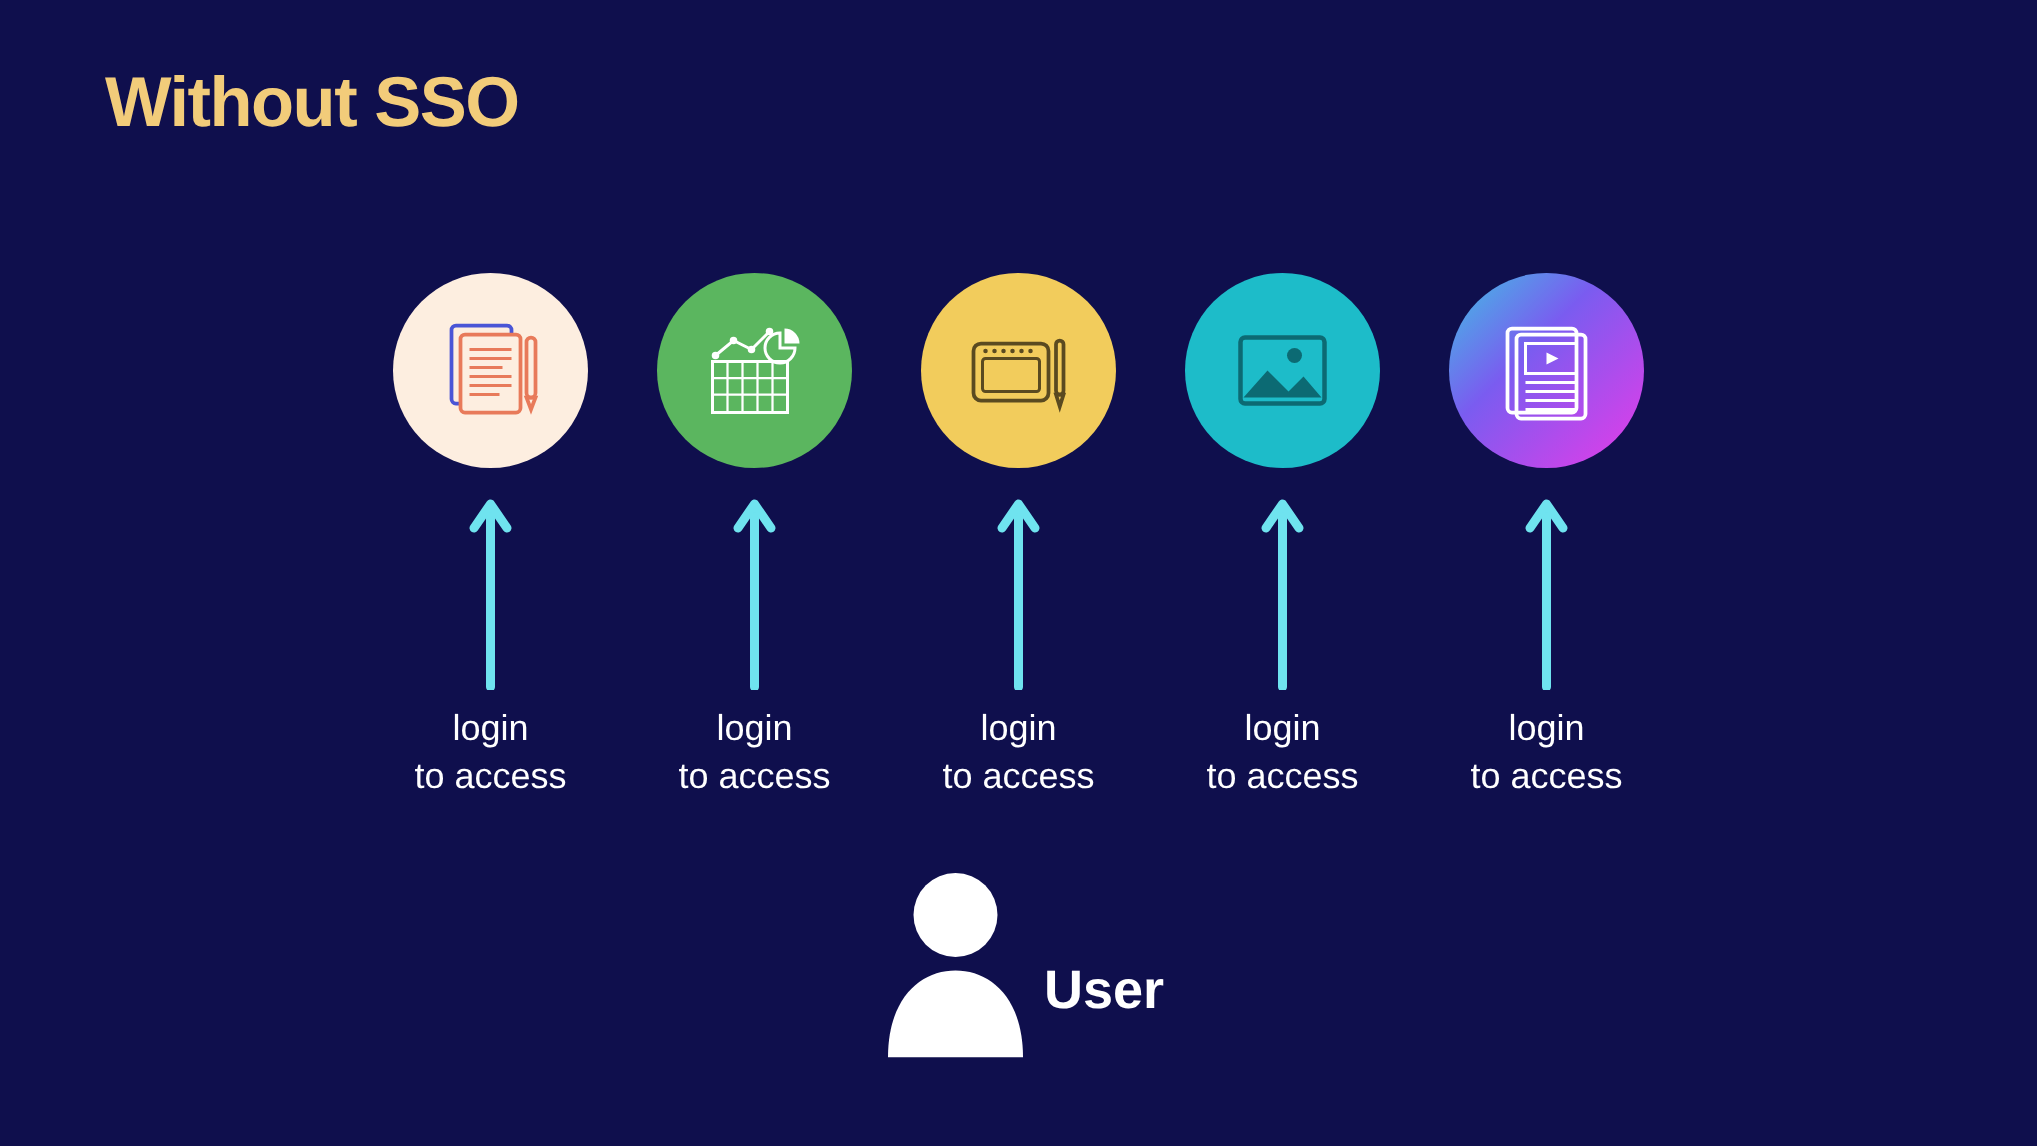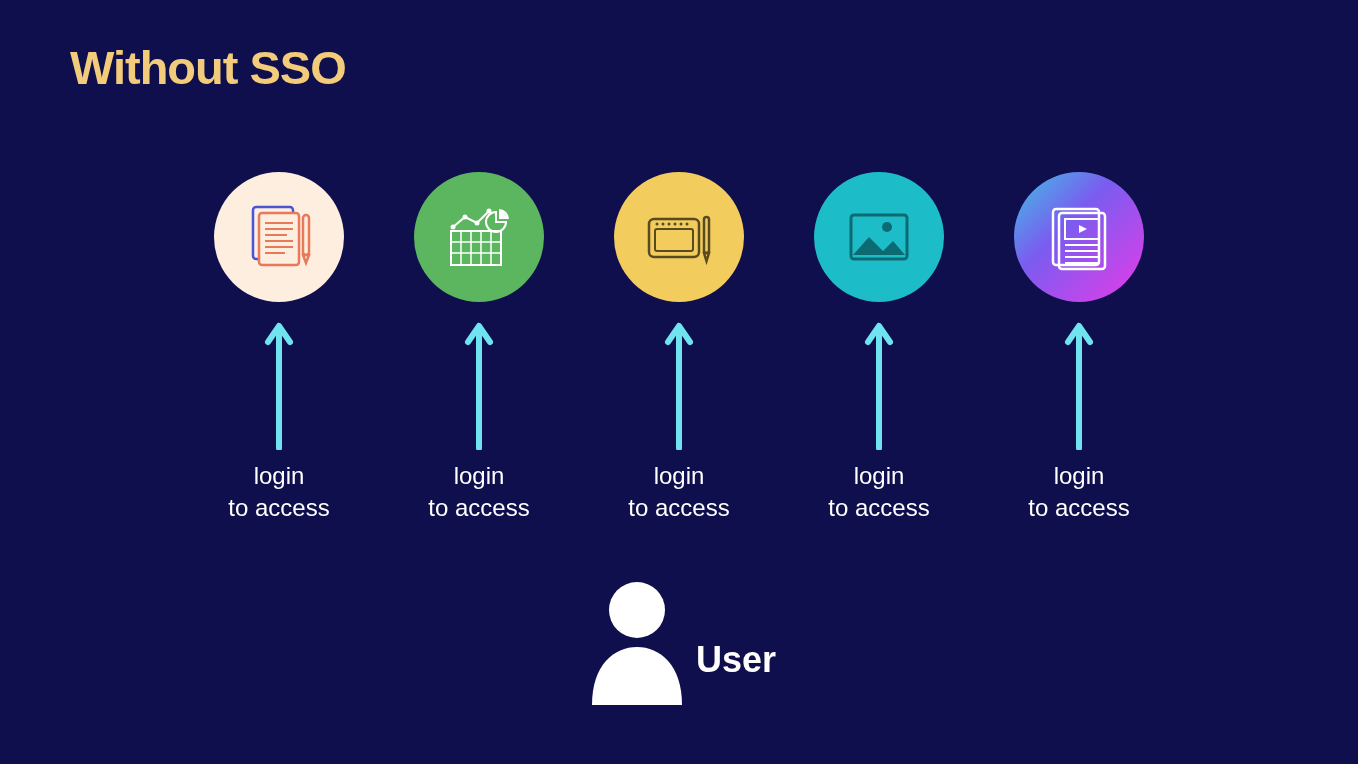--- a/index.html
+++ b/index.html
@@ -15,26 +15,26 @@
     position: absolute;
     top: 40px;
     left: 70px;
     font-size: 47px;
     font-weight: 800;
     color: #f2cc7a;
     letter-spacing: -1px;
   }
   .apps-row {
     position: absolute;
-    top: 172px;
+    top: 182px;
     left: 0;
     width: 100%;
     display: flex;
     justify-content: center;
-    gap: 60px;
+    gap: 36px;
   }
   .app-col {
     display: flex;
     flex-direction: column;
     align-items: center;
     width: 140px;
   }
   .app-circle {
     width: 130px;
     height: 130px;

